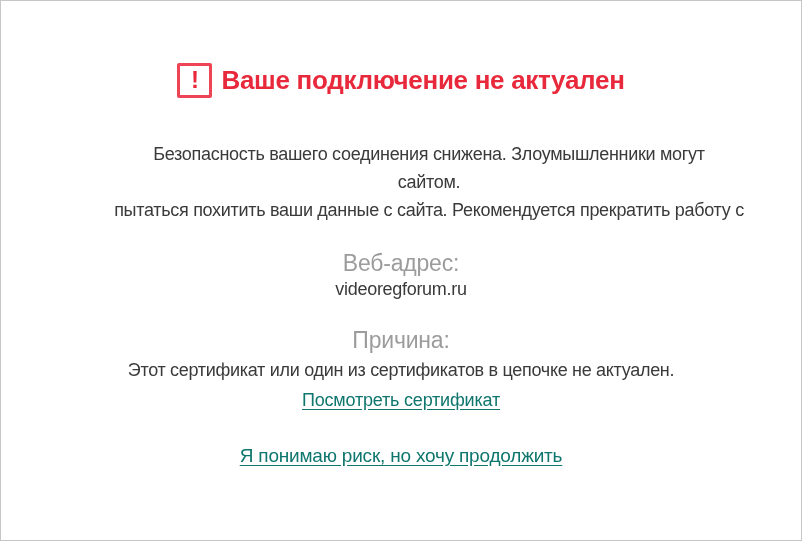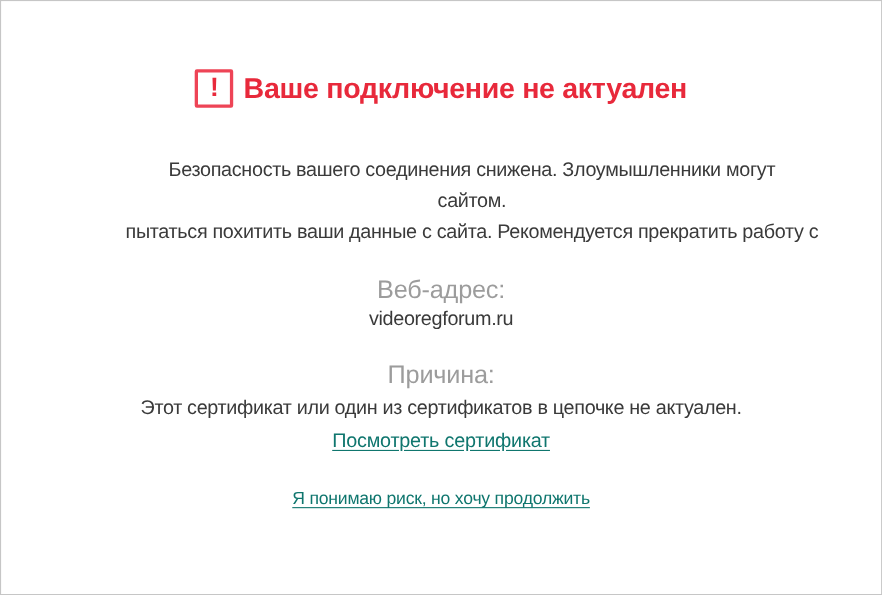--- a/index.html
+++ b/index.html
@@ -79,21 +79,21 @@
   .proceed-row     { top: 444px; }
   a.teal-link {
     color: #0f766e;
     font-size: 18px;
     letter-spacing: -0.2px;
     text-decoration: underline;
     text-underline-offset: 3px;
     cursor: pointer;
   }
   a.teal-link.proceed {
-    font-size: 16px;
+    font-size: 19px;
   }
 </style>
 </head>
 <body>
 
 <div class="page">
 
   <div class="row header-row">
     <span class="warn-box">
       <span>!</span>

